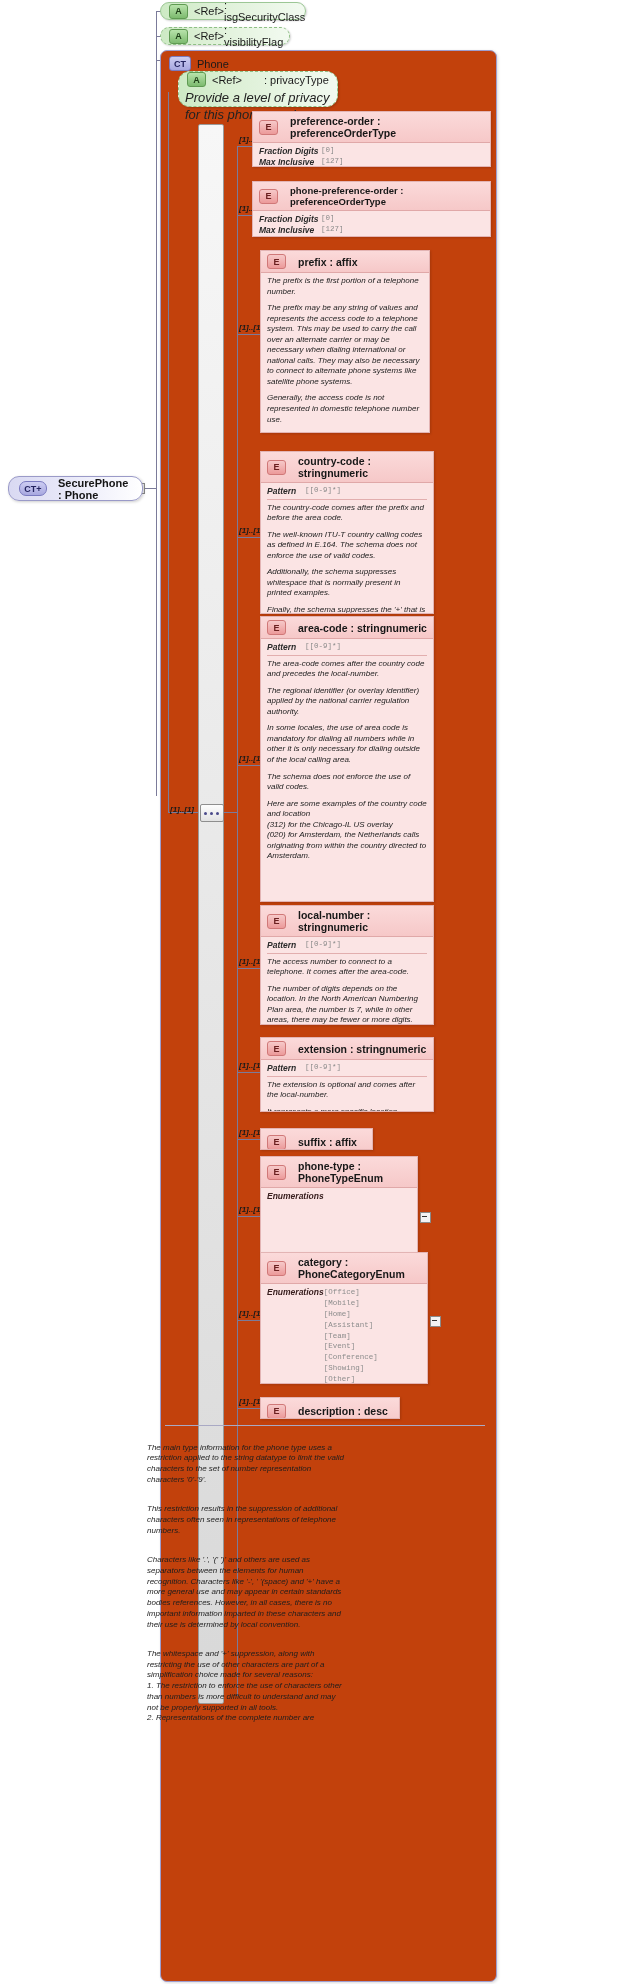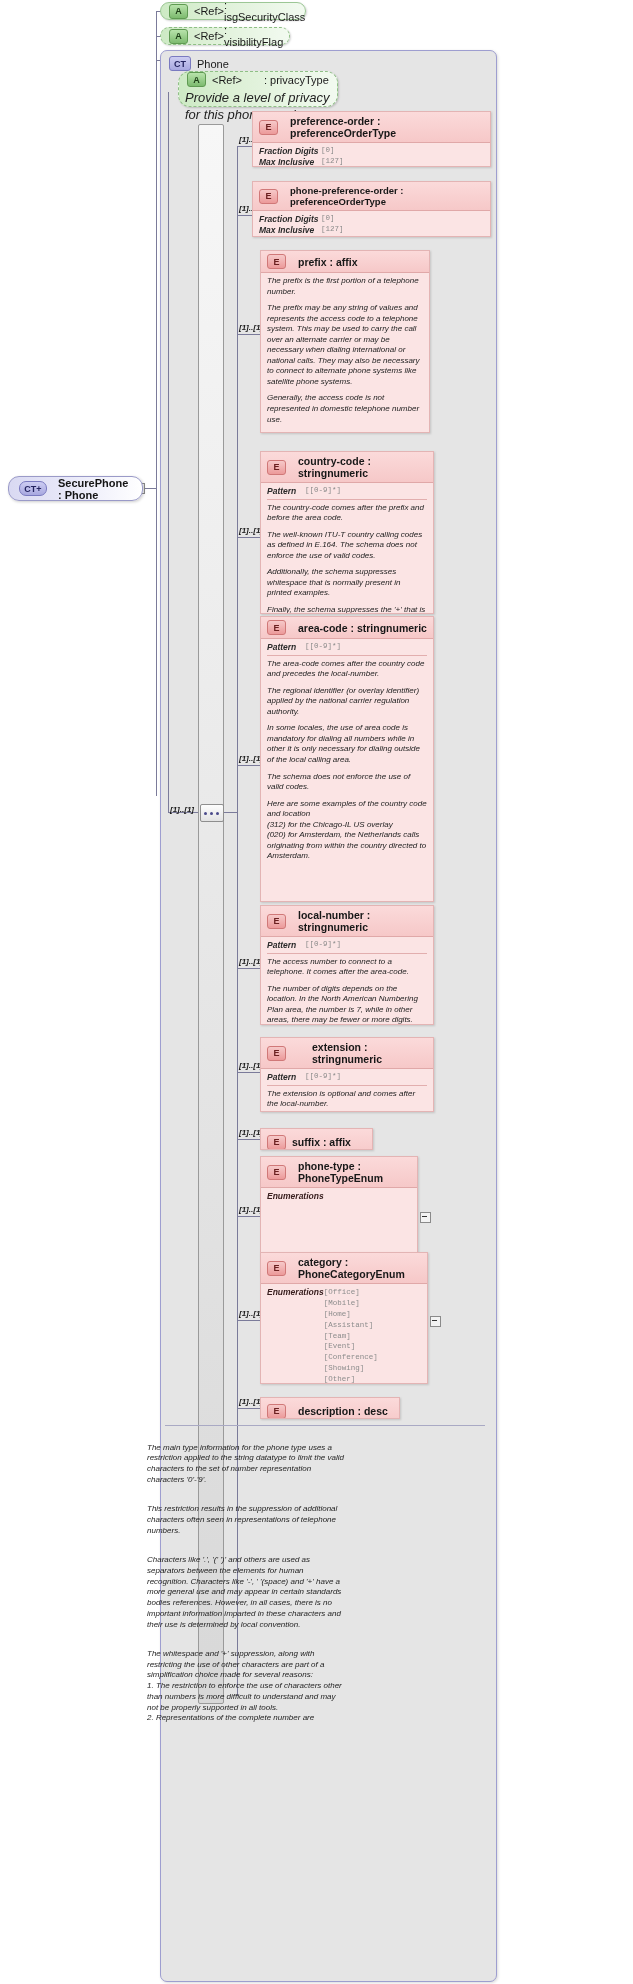--- a/index.html
+++ b/index.html
@@ -32,21 +32,21 @@
   }
   .badge.a{background:linear-gradient(#b8e3ab,#7dbb6f);border:1px solid #5f9a52;}
   .badge.ct{background:linear-gradient(#cdcdf2,#a8a8e0);border:1px solid #7a7ac0;color:#23235e;width:20px;}
   .badge.e{background:linear-gradient(#f6c9c9,#ec9a9a);border:1px solid #d07878;color:#6a2020;}
 
   .refword{font-weight:normal;}
   .sep{display:inline-block;width:22px;}
 
   
   .ctbox{
-    background:#e5e5e5;
+    background:#c2410c;
     border:1px solid #9e9ed0;
     border-radius:7px;
     box-shadow:1px 1px 3px rgba(0,0,0,.15);
   }
   .ctbox .cthead{
     display:flex;align-items:center;padding:5px 8px 0 8px;font-size:11px;color:#1a1a1a;
   }
 
   
   .el{
@@ -303,39 +303,39 @@
       <div class="doc">The number of digits depends on the location. In the North American Numbering Plan area, the number is 7, while in other areas, there may be fewer or more digits.</div>
 
     </div>
   </div>
 
   <div class="ln h" style="left:237px;top:1072px;width:23px;"></div>
   <div class="card" style="left:239px;top:1061px;">[1]..[1]</div>
   <div class="node el" style="left:260px;top:1037px;width:174px;height:75px;">
     <div class="elhead">
       <span class="badge e">E</span>
-      <span style="margin-left:20px;">extension : stringnumeric</span>
+      <span style="margin-left:6px;">extension : stringnumeric</span>
     </div>
     <div class="elbody">
       <div class="facet">
         <span class="fname" style="min-width:38px;">Pattern</span>
         <span class="fval">[[0-9]*]</span>
       </div>
       <div class="facetline"></div>
       <div class="doc">The extension is optional and comes after the local-number.</div>
       <div class="doc">It represents a more specific location, typically the direct desk phone of a person within an office.</div>
     </div>
   </div>
 
   <div class="ln h" style="left:237px;top:1139px;width:23px;"></div>
   <div class="card" style="left:239px;top:1128px;">[1]..[1]</div>
   <div class="node el simple" style="left:260px;top:1128px;width:113px;height:22px;">
     <div class="elhead" style="height:100%;">
       <span class="badge e">E</span>
-      <span style="">suffix     : affix</span>
+      <span style="margin-left:6px;">suffix     : affix</span>
     </div>
   </div>
 
   <div class="ln h" style="left:237px;top:1216px;width:23px;"></div>
   <div class="card" style="left:239px;top:1205px;">[1]..[1]</div>
   <div class="node el" style="left:260px;top:1156px;width:158px;height:120px;">
     <div class="elhead">
       <span class="badge e">E</span>
       <span style="margin-left:6px;">phone-type : PhoneTypeEnum</span>
     </div>

